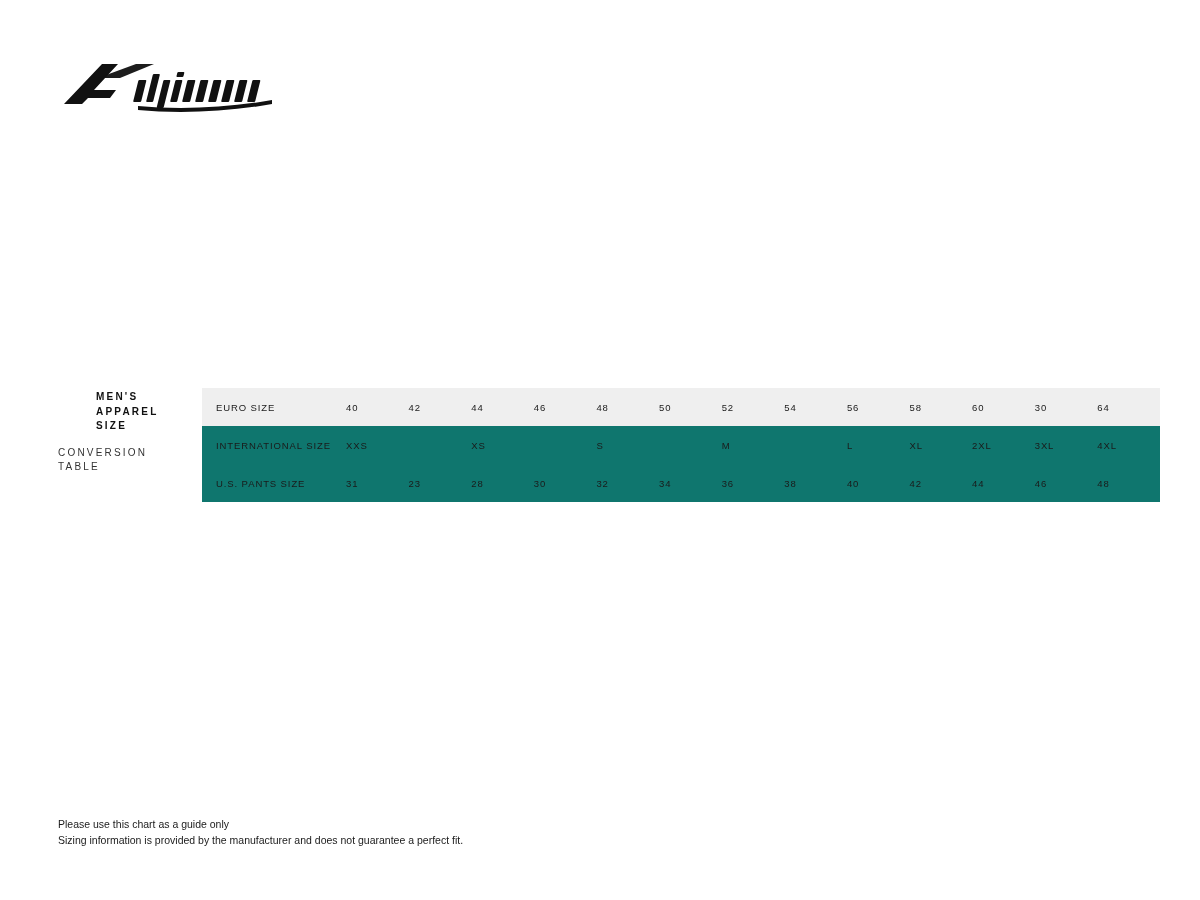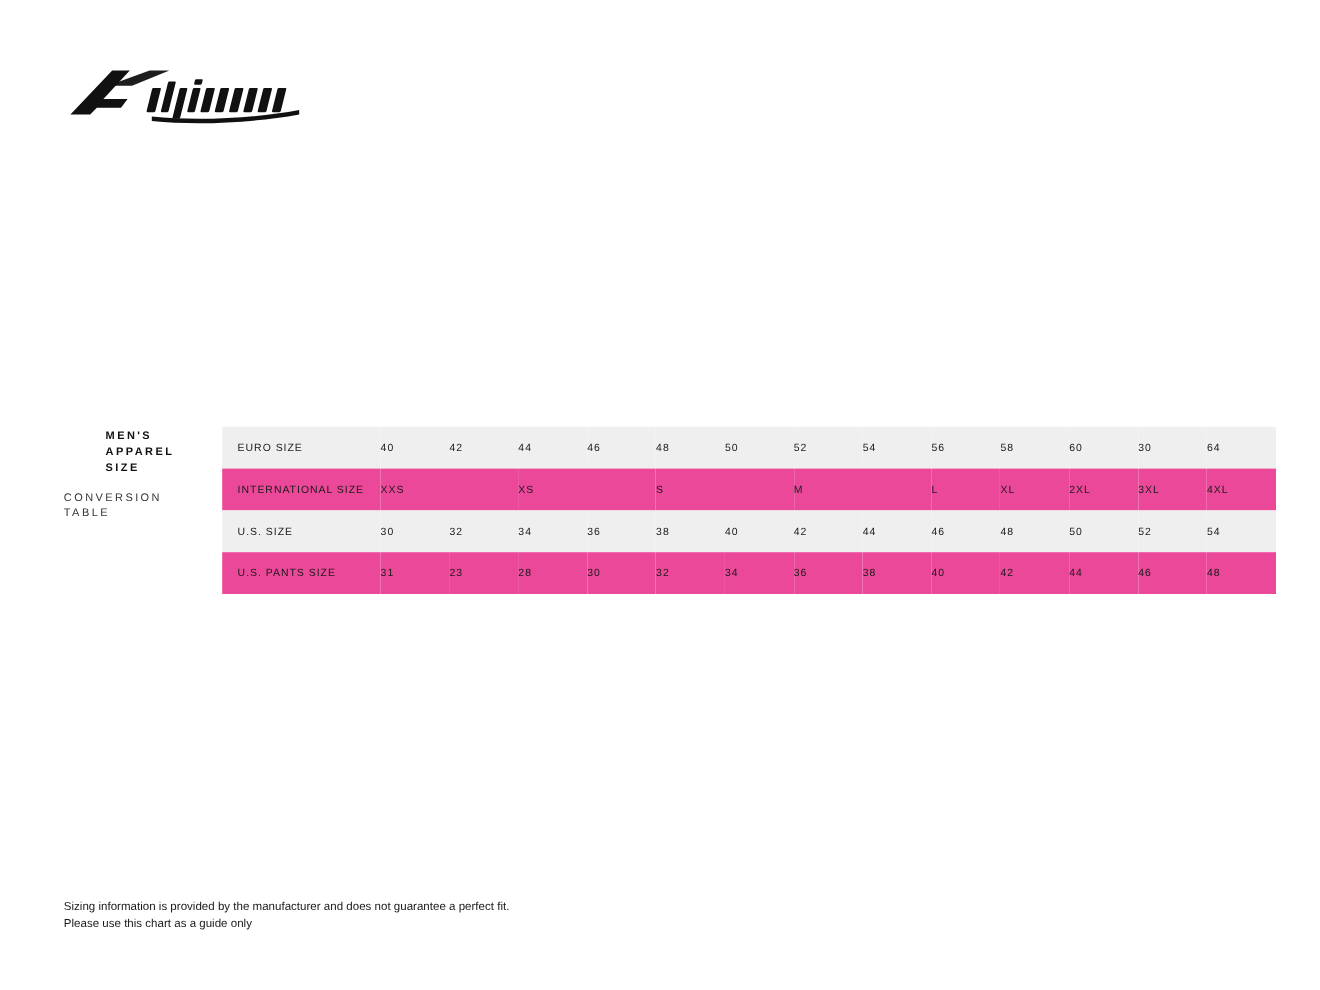--- a/index.html
+++ b/index.html
@@ -58,21 +58,21 @@
     top: 388px;
     width: 958px;
   }
   table.size-table {
     width: 958px;
     border-collapse: collapse;
     table-layout: fixed;
   }
   table.size-table tr { height: 38px; }
   table.size-table tr.shaded { background: #efefef; }
-  table.size-table tr.plain { background: #ec4899; }
+  table.size-table tr.plain { background: #0f766e; }
   table.size-table td {
     font-size: 9.5px;
     letter-spacing: 0.9px;
     color: #1a1a1a;
     vertical-align: middle;
     padding: 0;
     border: none;
   }
   table.size-table td.rowlabel {
     text-align: left;
@@ -149,36 +149,20 @@
           <td colspan="2">XXS</td>
           <td colspan="2">XS</td>
           <td colspan="2">S</td>
           <td colspan="2">M</td>
           <td colspan="1">L</td>
           <td colspan="1">XL</td>
           <td colspan="1">2XL</td>
           <td colspan="1">3XL</td>
           <td colspan="1">4XL</td>
         </tr>
-        <tr class="shaded">
-          <td class="rowlabel">U.S. SIZE</td>
-          <td>30</td>
-          <td>32</td>
-          <td>34</td>
-          <td>36</td>
-          <td>38</td>
-          <td>40</td>
-          <td>42</td>
-          <td>44</td>
-          <td>46</td>
-          <td>48</td>
-          <td>50</td>
-          <td>52</td>
-          <td>54</td>
-        </tr>
         <tr class="plain">
           <td class="rowlabel">U.S. PANTS SIZE</td>
           <td>31</td>
           <td>23</td>
           <td>28</td>
           <td>30</td>
           <td>32</td>
           <td>34</td>
           <td>36</td>
           <td>38</td>
@@ -186,15 +170,15 @@
           <td>42</td>
           <td>44</td>
           <td>46</td>
           <td>48</td>
         </tr>
       </tbody>
   </table>
 </div>
 
 <div class="footnote">
+  <div>Please use this chart as a guide only</div>
   <div>Sizing information is provided by the manufacturer and does not guarantee a perfect fit.</div>
-  <div>Please use this chart as a guide only</div>
 </div>
 
 </body></html>

